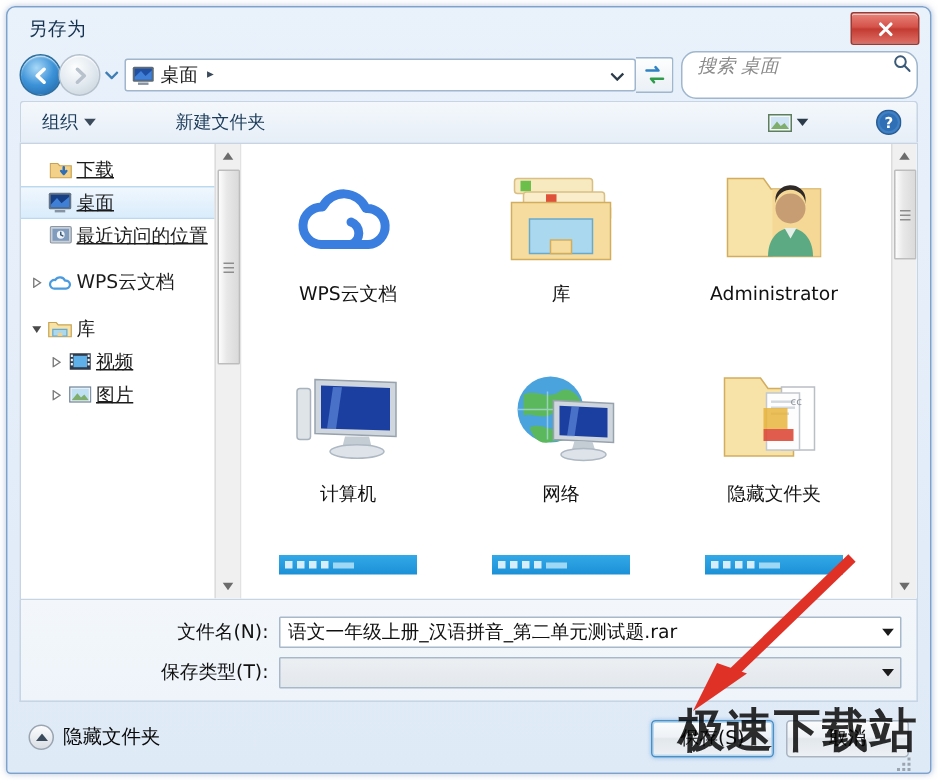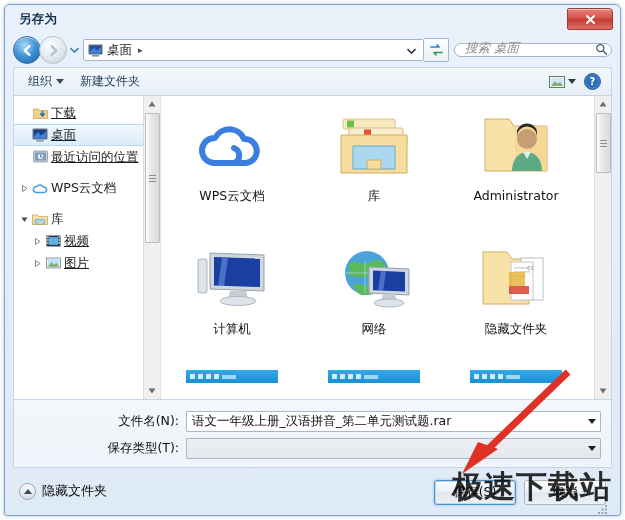--- a/index.html
+++ b/index.html
@@ -27,21 +27,20 @@
     box-shadow: 0 0 4px rgba(120,150,190,.55);
     overflow: hidden;
   }
 
   
   #titlebar {
     position: relative;
     height: 28px;
     padding: 6px 0 0 14px;
     box-sizing: border-box;
-    font-weight: bold;
   }
   #title-text {
     font-size: 12.5px;
     color: #14314f;
     letter-spacing: .3px;
   }
   #close-button {
     position: absolute;
     right: 7px; top: 3px;
     width: 44px; height: 20px;
@@ -111,26 +110,26 @@
     width: 24px; height: 22px;
     border: 1px solid #9fb6cd;
     border-left: none;
     border-radius: 0 2px 2px 0;
     background: linear-gradient(180deg,#fdfefe 0%,#eaf0f6 100%);
     display: flex; align-items: center; justify-content: center;
     flex: none;
     cursor: pointer;
   }
   #searchbox {
-    width: 158px; height: 14px;
+    width: 158px; height: 32px;
     margin-left: 5px;
     background: #fff;
     border: 1px solid #9fb6cd;
     border-radius: 10px;
-    display: flex; align-items: flex-end;
+    display: flex; align-items: flex-start;
     padding: 0 4px 0 8px;
     box-sizing: border-box;
     flex: none;
   }
   #search-input {
     border: none; outline: none;
     flex: 1 1 auto;
     width: 100%;
     font-family: inherit;
     font-size: 12.5px;
@@ -145,20 +144,21 @@
     height: 28px;
     margin: 0 8px;
     background: linear-gradient(180deg,#f4f8fc 0%,#e6eef7 100%);
     border: 1px solid #c6d4e3;
     border-bottom: none;
     border-radius: 3px 3px 0 0;
     display: flex; align-items: center;
     padding: 0 6px;
     box-sizing: border-box;
     font-size: 12px;
+    gap: 37px;
   }
   .tb-item {
     padding: 3px 8px;
     display: flex; align-items: center; gap: 4px;
     cursor: pointer;
     color: #1b3b5a;
     border-radius: 2px;
   }
   #toolbar-spacer { flex: 1 1 auto; }
   .tb-icon-btn {

